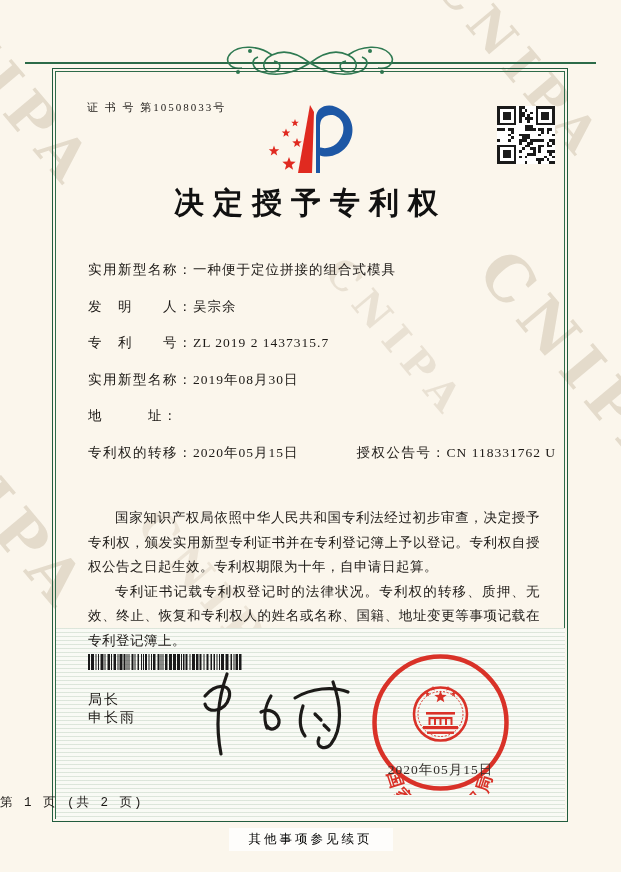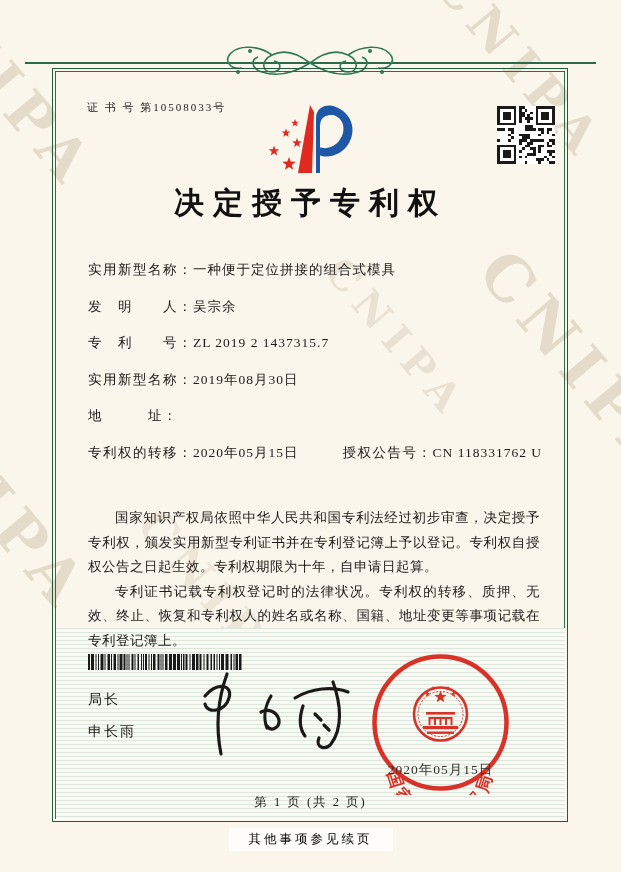--- a/index.html
+++ b/index.html
@@ -39,36 +39,36 @@
   .logo{position:absolute;left:266px;top:102px;width:94px;height:74px;}
   .qr{position:absolute;left:497px;top:106px;width:58px;height:58px;}
 
   .title{position:absolute;left:0;top:183px;width:100%;text-align:center;
          font-size:30px;font-weight:bold;letter-spacing:9px;color:#111;}
 
   .fields{position:absolute;left:88px;top:252px;width:460px;font-size:13.5px;}
   .f-row{height:36.5px;display:flex;align-items:center;white-space:nowrap;}
   .f-label{letter-spacing:1.5px;}
   .f-value{letter-spacing:1px;}
-  .f-second{margin-left:44px;}
+  .f-second{margin-left:58px;}
 
   .paras{position:absolute;left:88px;top:506px;width:452px;font-size:13.5px;
          line-height:24.5px;text-align:justify;}
   .paras p{margin:0;text-indent:2em;letter-spacing:.5px;}
 
   .barcode{position:absolute;left:88px;top:654px;width:156px;height:16px;}
 
   .officer{position:absolute;left:88px;top:691px;font-size:14px;}
-  .officer div{margin-bottom:14px;letter-spacing:2px;}
+  .officer div{letter-spacing:2px;}
   .signature{position:absolute;left:175px;top:662px;width:185px;height:105px;}
 
   .seal{position:absolute;left:368px;top:650px;width:145px;height:145px;opacity:.95;}
 
-  .page-info{position:absolute;left:0;top:794px;width:100%;text-align:center;
-             font-size:12.5px;letter-spacing:2px;}
+  .page-info{position:absolute;left:0;top:794px;width:100%;
+             font-size:12.5px;letter-spacing:2px;font-family:Liberation Mono, monospace;}
   .note{position:absolute;left:50%;top:828px;transform:translateX(-50%);
         font-size:12.5px;letter-spacing:3px;background:rgba(255,255,255,.8);
         padding:3px 20px;white-space:nowrap;}
 </style>
 </head>
 <body>
 
 <div class="page">
 
   <div class="wm wm1">CNIPA</div>

